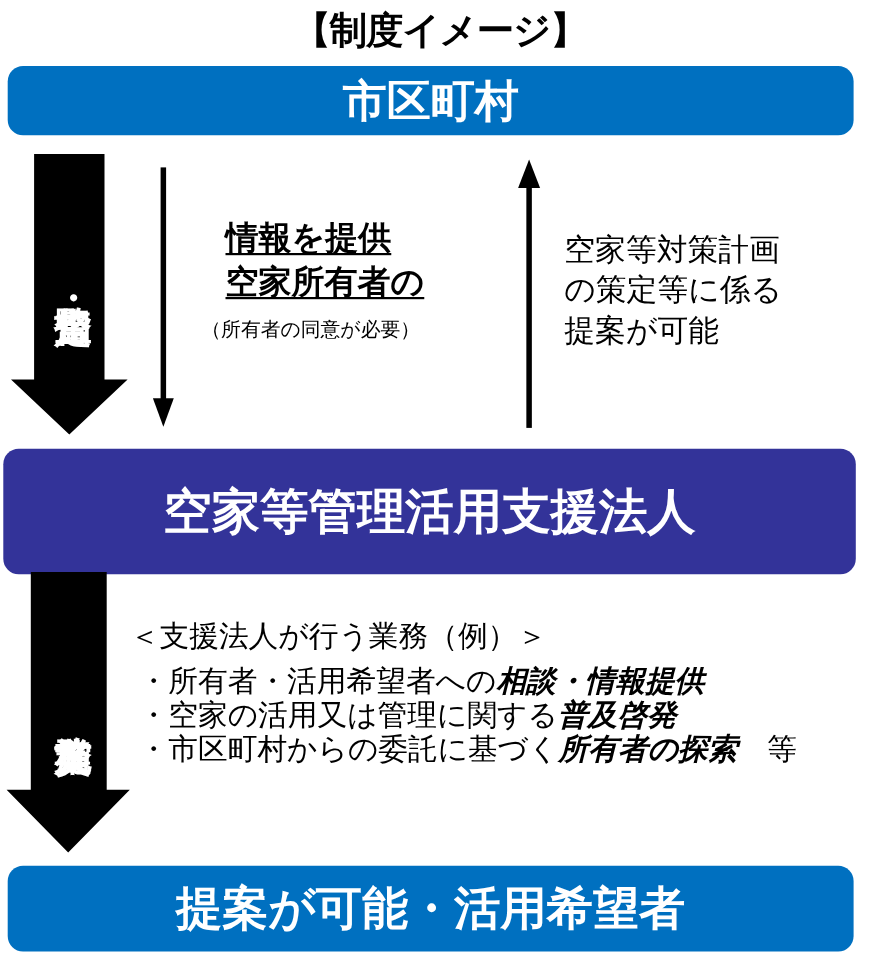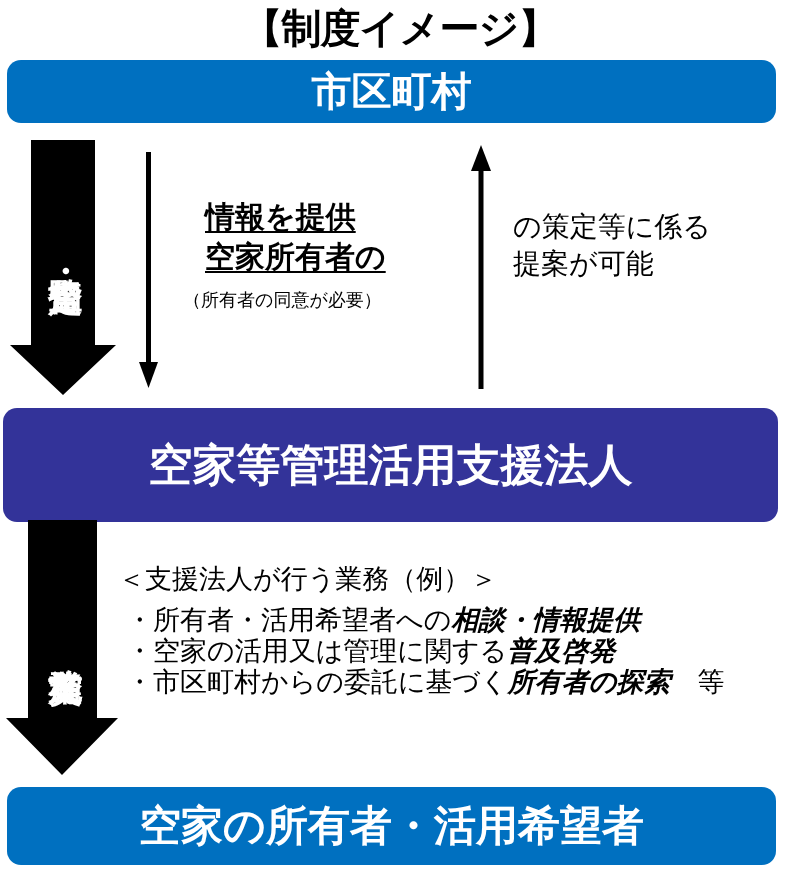--- a/index.html
+++ b/index.html
@@ -1,19 +1,19 @@
 <!DOCTYPE html>
 <html><head>
   <meta charset="utf-8">
   <style>
     html, body { margin: 0; padding: 0; background: #ffffff; }
     body { width: 800px; height: 880px; position: relative; overflow: hidden;
            font-family: "DejaVu Sans", "Liberation Sans", sans-serif; color: #000; }
     .abs { position: absolute; }
-    .title { left: 0; width: 800px; top: 6px; text-align: center; font-size: 40px; font-weight: bold; line-height: 44px; letter-spacing: -1px; }
+    .title { left: 0; width: 800px; top: 6px; text-align: center; font-size: 34px; font-weight: bold; line-height: 44px; letter-spacing: -1px; }
     .box { border-radius: 14px; color: #fff; display: flex; align-items: center; justify-content: center; font-weight: bold; }
     .box-top { left: 7px; top: 60px; width: 769px; height: 63px; background: #0070C0; font-size: 40px; }
     .box-mid { left: 3px; top: 408px; width: 775px; height: 114px; background: #333399; font-size: 44px; }
     .box-bot { left: 7px; top: 787px; width: 769px; height: 78px; background: #0070C0; font-size: 42px; }
     .big-arrow { }
     .arrow-label { color: #fff; font-weight: bold; font-size: 34px; line-height: 40px; text-align: center; writing-mode: vertical-rl; text-orientation: upright; letter-spacing: 0px; }
     .label-1 { left: 40px; top: 162px; width: 46px; height: 180px; }
     .label-2 { left: 40px; top: 568px; width: 46px; height: 150px; }
     .info-text { font-size: 30px; font-weight: bold; line-height: 40px; }
     .info-text span { text-decoration: underline; text-underline-offset: 4px; text-decoration-thickness: 2px; }
@@ -50,20 +50,21 @@
 <div class="abs note" style="left:183px;top:288px;">
   <span>（</span><span class="u">所有者の同意</span><span>が必要）</span>
 </div>
 
 <svg class="abs" style="left:470px;top:143px;" width="22" height="248" viewBox="0 0 22 248">
   <polygon points="1,28 21,28 11,2" fill="#000"></polygon>
   <rect x="8.5" y="26" width="5" height="220" fill="#000"></rect>
 </svg>
 
 <div class="abs proposal" style="left:513px;top:208px;">
+  <div>空家等対策計画</div>
   <div>の策定等に係る</div>
   <div>提案が可能</div>
 </div>
 
 <div class="abs box box-mid">
   <span>空家等管理活用支援法人</span>
 </div>
 
 <svg class="abs big-arrow" style="left:0;top:518px;" width="130" height="262" viewBox="0 0 130 262">
   <polygon points="28,2 97,2 97,200 118,200 62,257 6,200 28,200" fill="#000"></polygon>
@@ -72,14 +73,14 @@
 
 <div class="abs duties-head" style="left:118px;top:562px;">＜支援法人が行う業務（例）＞</div>
 
 <div class="abs" style="left:126px;top:604px;">
   <div class="duty"><span>・所有者・活用希望者への</span><b>相談・情報提供</b><span></span></div>
   <div class="duty"><span>・空家の活用又は管理に関する</span><b>普及啓発</b><span></span></div>
   <div class="duty"><span>・市区町村からの委託に基づく</span><b>所有者の探索</b><span>　等</span></div>
 </div>
 
 <div class="abs box box-bot">
-  <span>空家の所有者・活用希望者</span>
+  <span>提案が可能・活用希望者</span>
 </div>
 
 </body></html>

